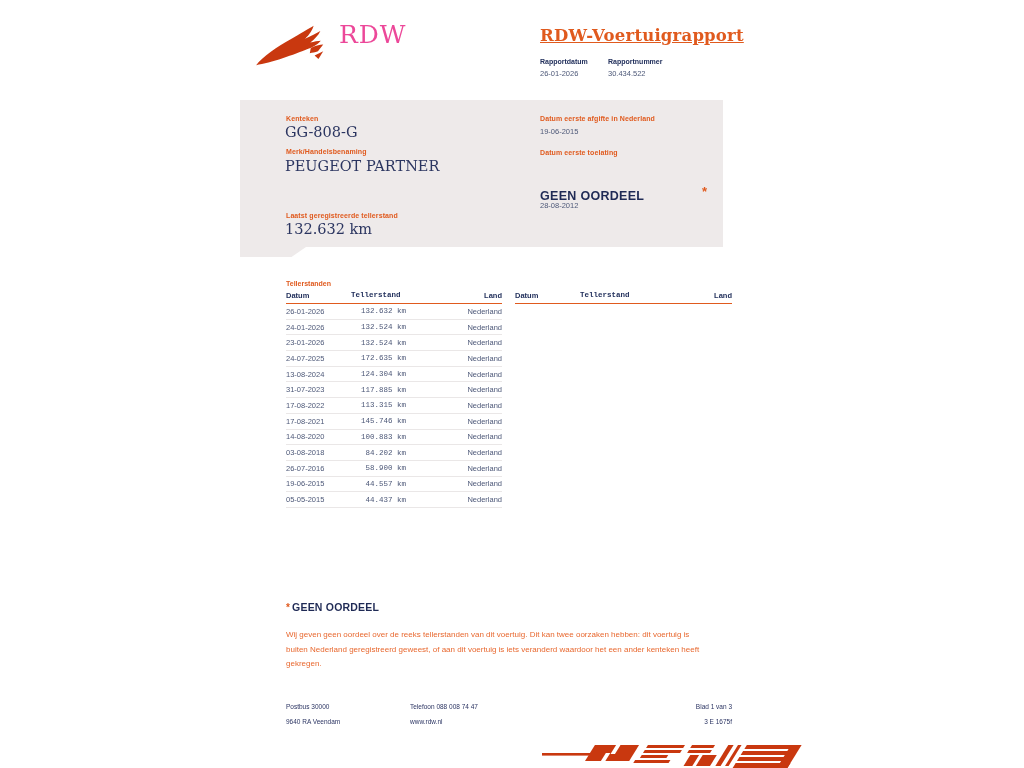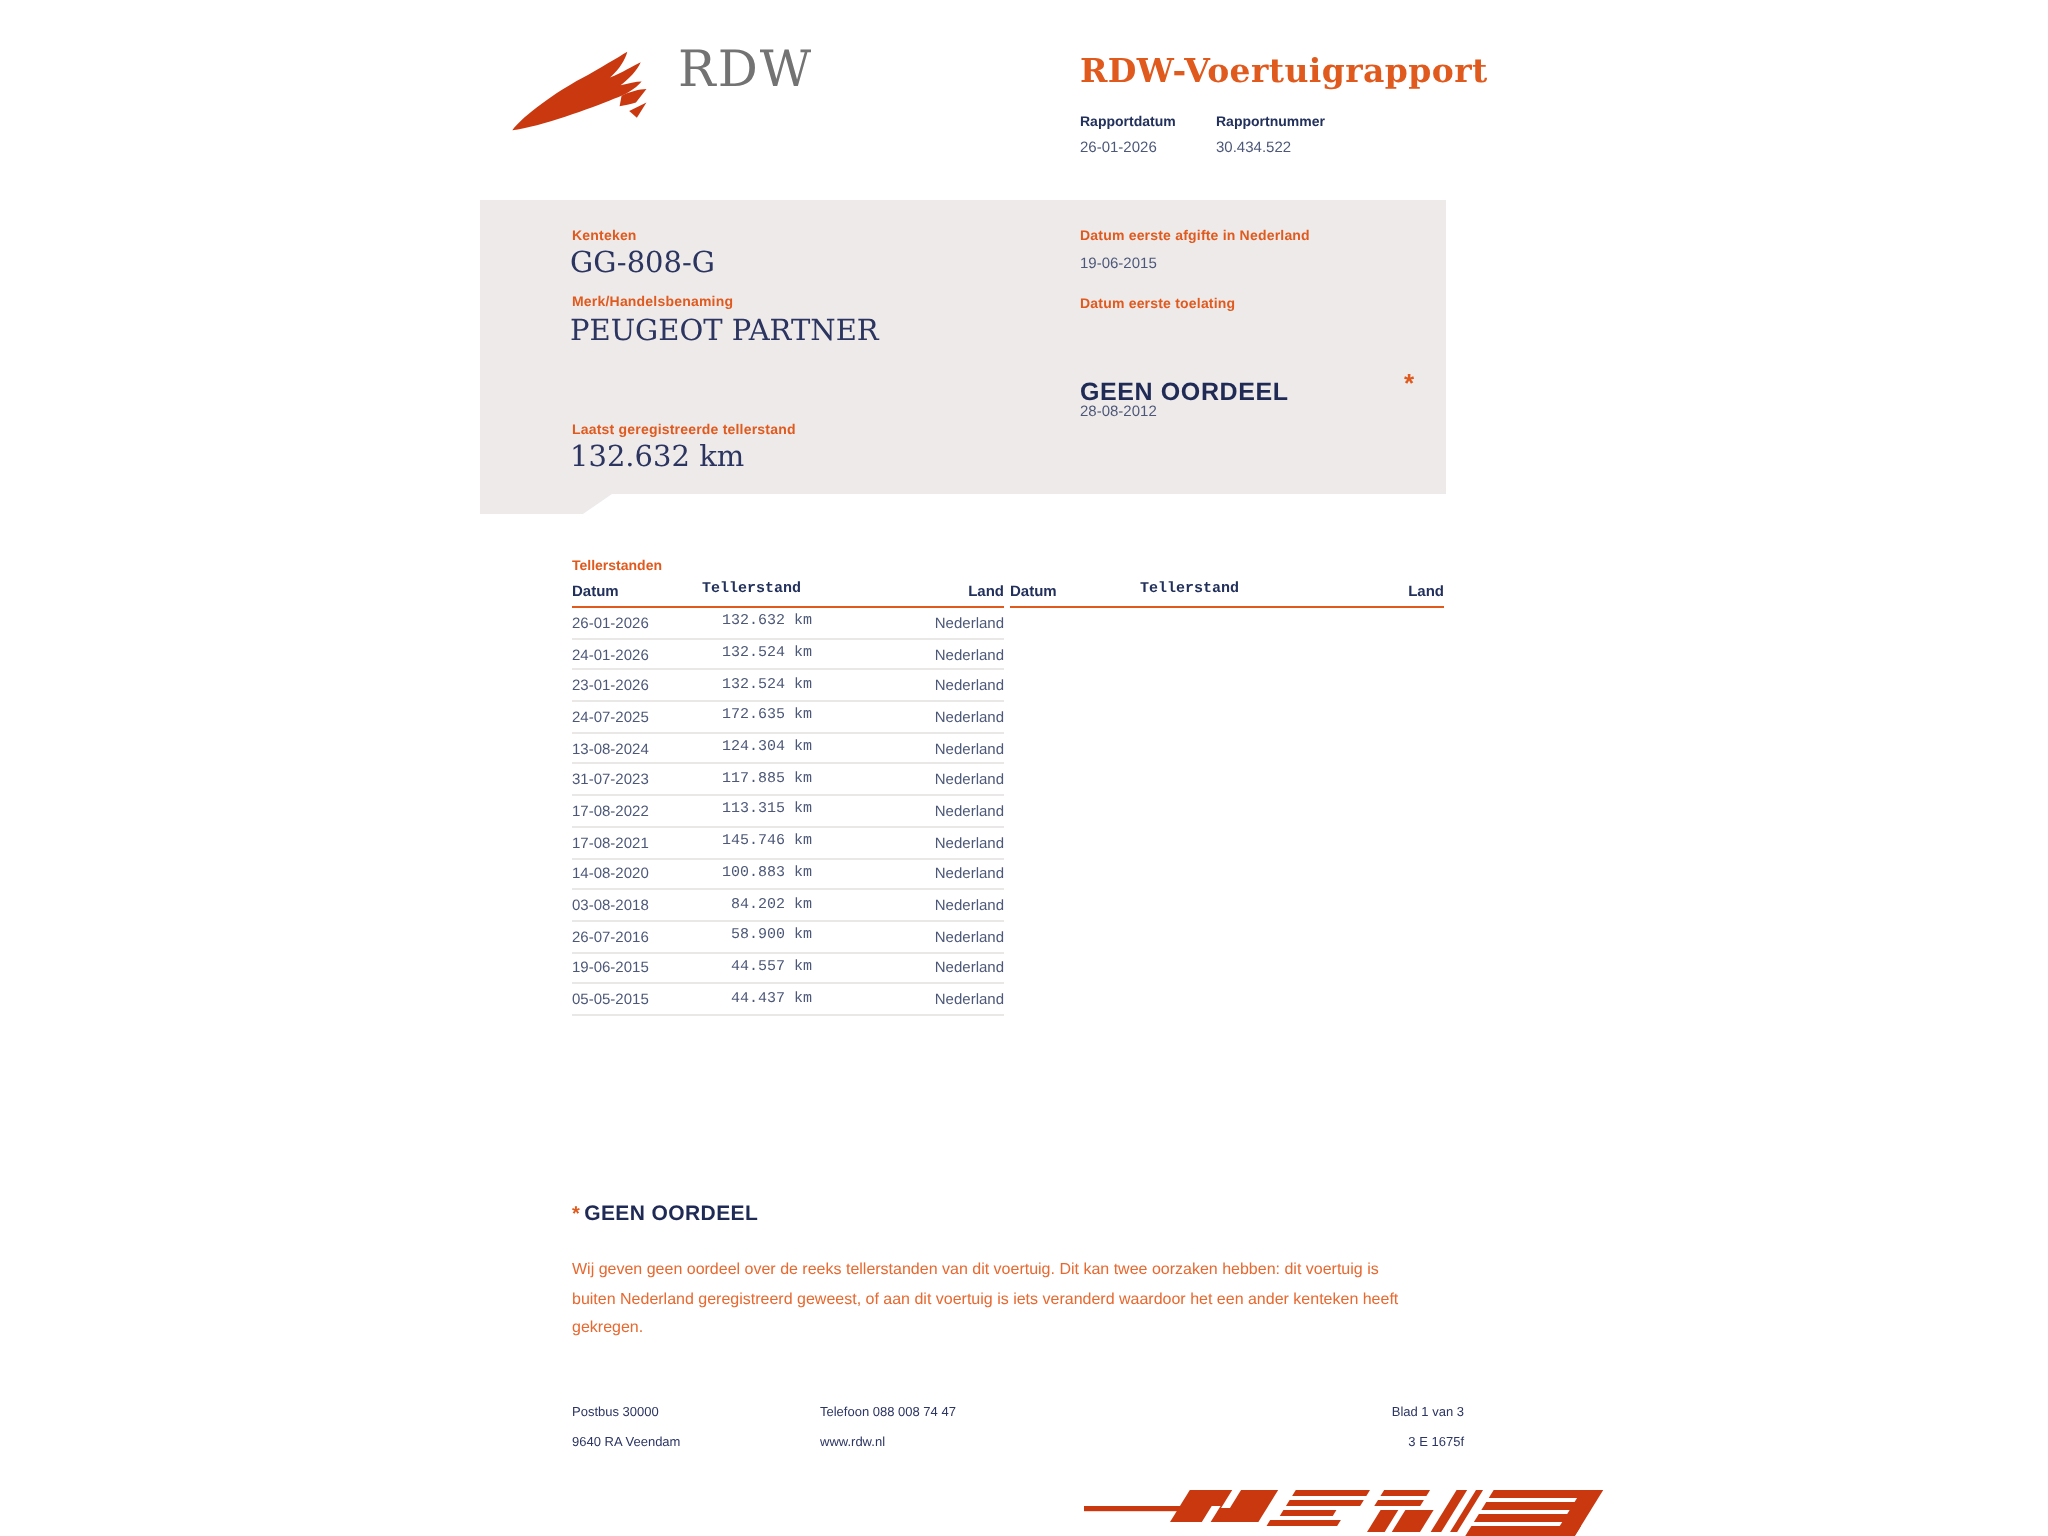--- a/index.html
+++ b/index.html
@@ -2,45 +2,45 @@
 <html><head>
 <meta charset="utf-8">
 <style>
   html,body{margin:0;padding:0;}
   body{font-family:"Liberation Sans", sans-serif; background:#fff;}
   .page{position:relative; width:1024px; height:768px; background:#ffffff; overflow:hidden;}
 
   
   .logo{position:absolute; left:253px; top:22px; display:flex; align-items:flex-start;}
   .logo svg{width:82px; height:46px;}
-  .logo-text{font-family:"DejaVu Serif", serif; font-size:25px; color:#737373; letter-spacing:1px; margin-left:4px; line-height:1;}
+  .logo-text{font-family:"DejaVu Serif", serif; font-size:25px; color:#ec4899; letter-spacing:1px; margin-left:4px; line-height:1;}
 
   .titleblock{position:absolute; left:540px; top:26px; width:200px;}
-  .doc-title{font-family:"DejaVu Serif", serif; font-weight:bold; font-size:16.5px; color:#e05a1e; letter-spacing:.2px; white-space:nowrap;}
+  .doc-title{font-family:"DejaVu Serif", serif; font-weight:bold; font-size:16.5px; color:#e05a1e; letter-spacing:.2px; white-space:nowrap;text-decoration:underline;}
   .meta{display:flex; margin-top:13px;}
   .meta-col{width:68px;}
   .meta-col.second{width:auto;}
   .meta-label{font-size:7px; font-weight:bold; color:#22305c;}
   .meta-value{font-size:7.5px; color:#4d5878; margin-top:4px;}
 
   
   .summary{position:absolute; left:240px; top:100px; width:483px; height:147px; background:#eeeaea;}
   .summary-tab{position:absolute; left:240px; top:247px; width:66px; height:10px; background:#eeeaea;
                clip-path:polygon(0 0,100% 0,78% 100%,0 100%);}
   .f-label{font-size:7px; font-weight:bold; color:#e05a1e; letter-spacing:.1px;}
   .f-serif{font-family:"DejaVu Serif", serif; font-size:14.5px; color:#2b3560;}
   .f-sans{font-size:7.5px; color:#4d5878;}
   .abs{position:absolute;}
   .oordeel{font-size:12.5px; font-weight:bold; color:#1f2a55; letter-spacing:.3px;}
   .oordeel-star{font-size:13px; font-weight:bold; color:#e05a1e;}
 
   
   .tables{position:absolute; left:286px; top:280px; width:446px;}
   .tables-heading{font-size:7px; font-weight:bold; color:#e05a1e; margin-bottom:4px;}
-  .tables-row{display:flex; gap:3px;}
+  .tables-row{display:flex; gap:13px;}
   .ttable{width:216px;}
   .ttable.right{width:217px;}
   .thead{display:flex; border-bottom:1.5px solid #e05a1e; padding-bottom:3px;}
   .thcell{font-size:7.5px; font-weight:bold; color:#22305c;}
   .trow{display:flex; height:14.7px; align-items:center; border-bottom:1px solid #eae7e7;}
   .tcell{font-size:7.5px; color:#4d5878;}
   .c0{width:65px; text-align:left;}
   .c1{width:55px; text-align:right;font-family:Liberation Mono, monospace;}
   .c2{flex:1; text-align:right;}
   .h1{text-align:left;}

